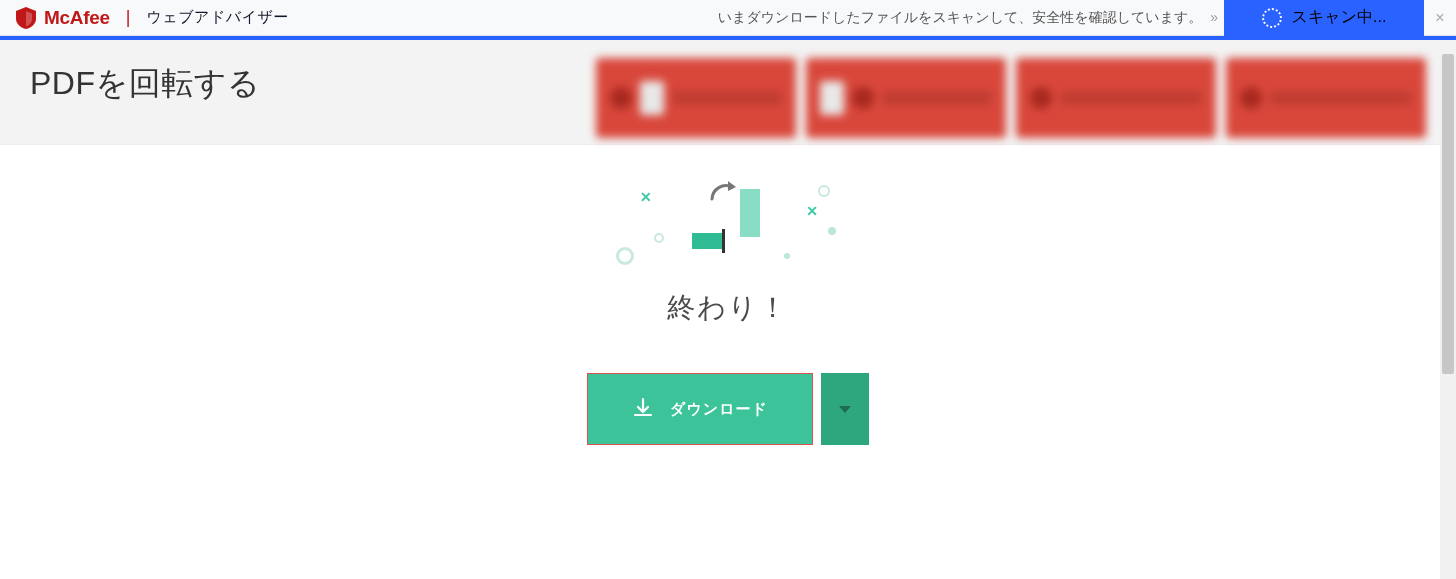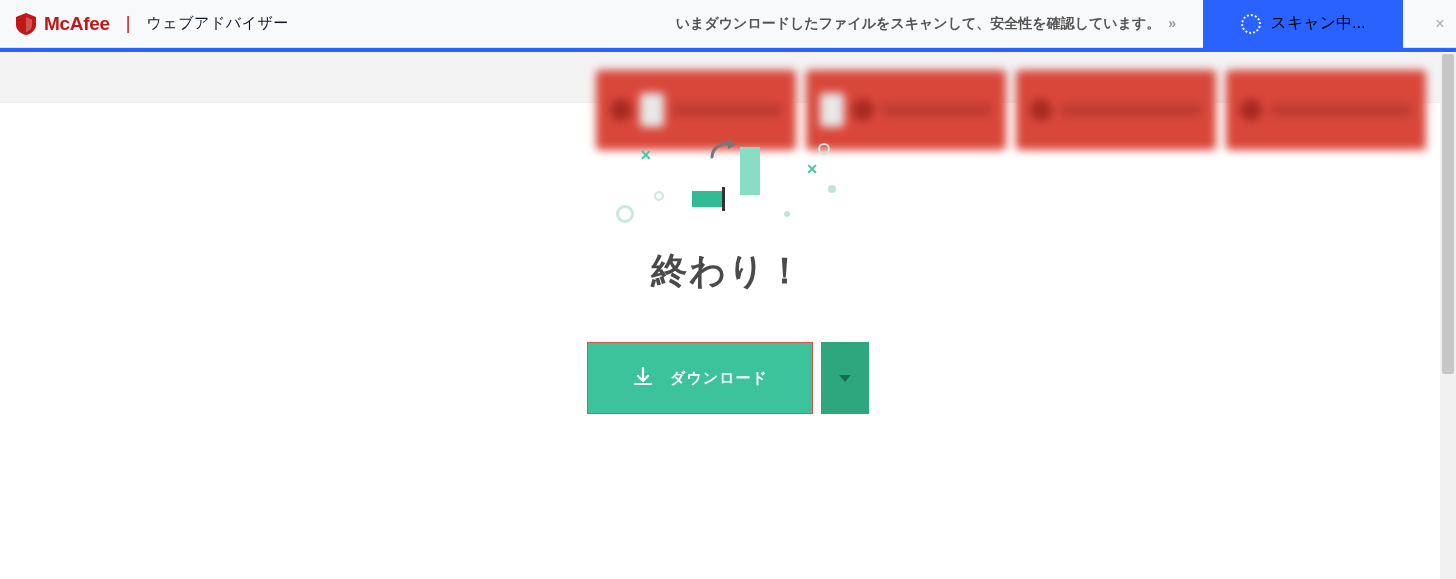--- a/index.html
+++ b/index.html
@@ -6,27 +6,26 @@
 body {
   font-family: -apple-system, BlinkMacSystemFont, "Segoe UI", "Hiragino Sans", "Meiryo", sans-serif;
   background: #ffffff;
   width: 1456px;
   height: 579px;
   overflow: hidden;
 }
 
 
 .mcafee-bar {
-  height: 48px;
+  height: 36px;
   background: #f8f9fa;
   border-bottom: 1px solid #e2e2e2;
   display: flex;
   align-items: center;
   position: relative;
-  gap: 21px;
 }
 .mcafee-logo-section {
   display: flex;
   align-items: center;
   padding-left: 16px;
   gap: 8px;
 }
 .mcafee-shield {
   display: inline-flex;
   align-items: center;
@@ -46,21 +45,20 @@
 .mcafee-advisor {
   color: #0f172a;
   font-size: 15px;
   letter-spacing: 0.5px;
 }
 .mcafee-status {
   margin-left: auto;
   color: #555;
   font-size: 14px;
   padding-right: 8px;
-  font-weight: bold;
 }
 .mcafee-status .chevrons {
   letter-spacing: -2px;
   color: #999;
   margin-left: 4px;
 }
 .scanning-button {
   background: #2962ff;
   color: #000000;
   height: 50px;
@@ -217,25 +215,24 @@
 .rg-bar {
   position: absolute;
   left: 30px;
   bottom: 4px;
   width: 3px;
   height: 24px;
   background: #333;
 }
 
 .done-text {
-  font-size: 36px;
+  font-size: 28px;
   color: #4a4a4a;
   letter-spacing: 2px;
   margin-bottom: 46px;
-  font-weight: bold;
 }
 
 .download-row {
   display: flex;
 }
 .download-btn {
   background: #3cc39a;
   color: #fff;
   border: 1px solid #d9534f;
   height: 72px;
@@ -307,20 +304,21 @@
   <div class="scanning-button">
     <span class="spinner"></span>
     <span>スキャン中...</span>
   </div>
   <div class="mcafee-close">×</div>
 </div>
 <div class="blue-line"></div>
 
 <div class="page-header">
   <div class="page-header-text">
+    <h1 class="page-title">PDFを回転する</h1>
   </div>
   <div class="ad-tiles">
     <div class="ad-tile">
         <span class="ad-dot"></span>
         <span class="ad-sq"></span>
         <span class="ad-line"></span>
       </div>
     <div class="ad-tile">
         <span class="ad-sq"></span>
         <span class="ad-dot"></span>

